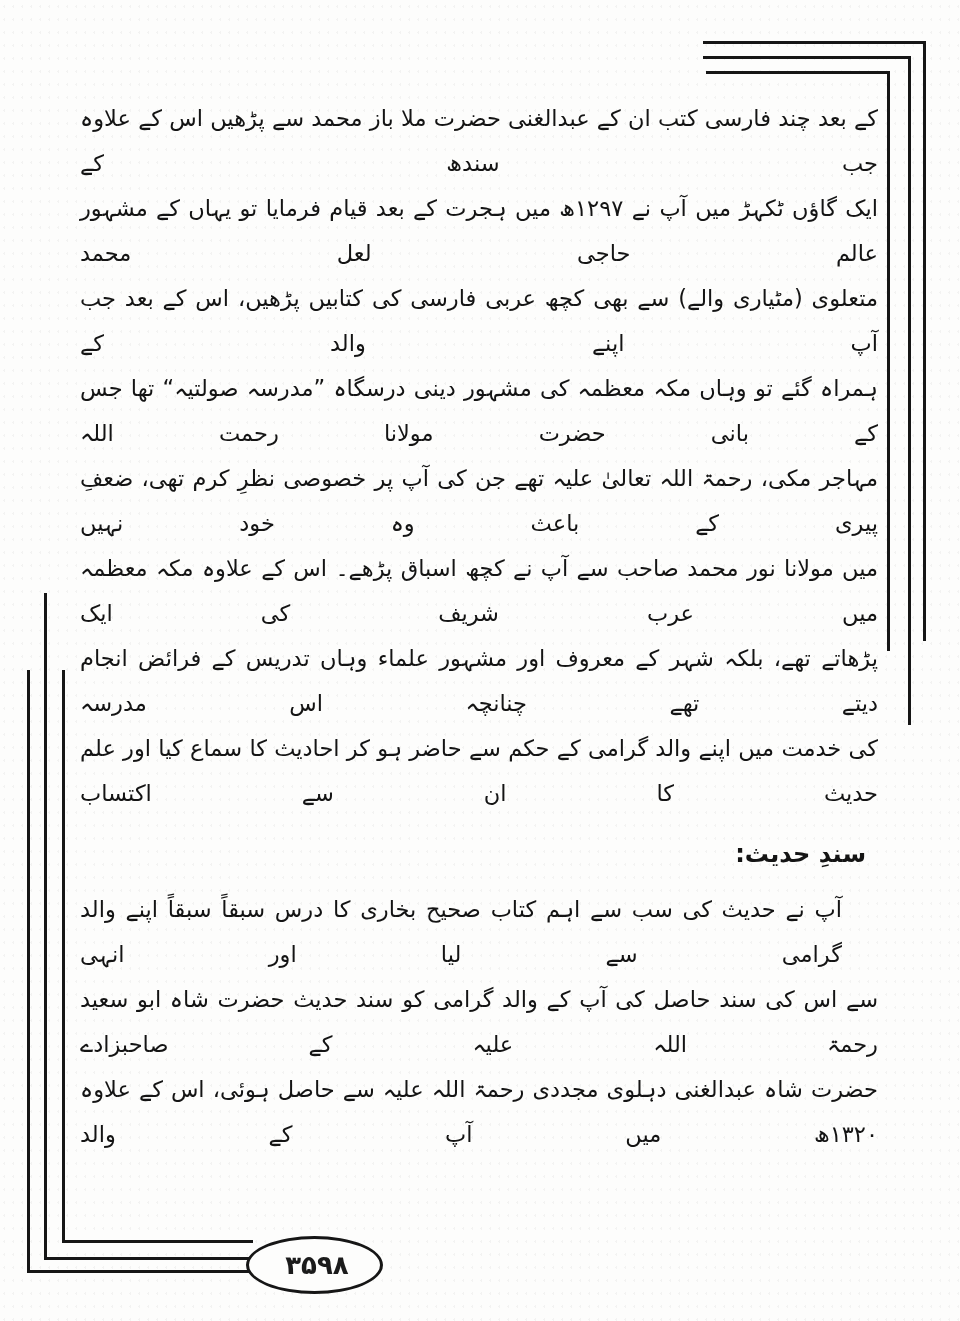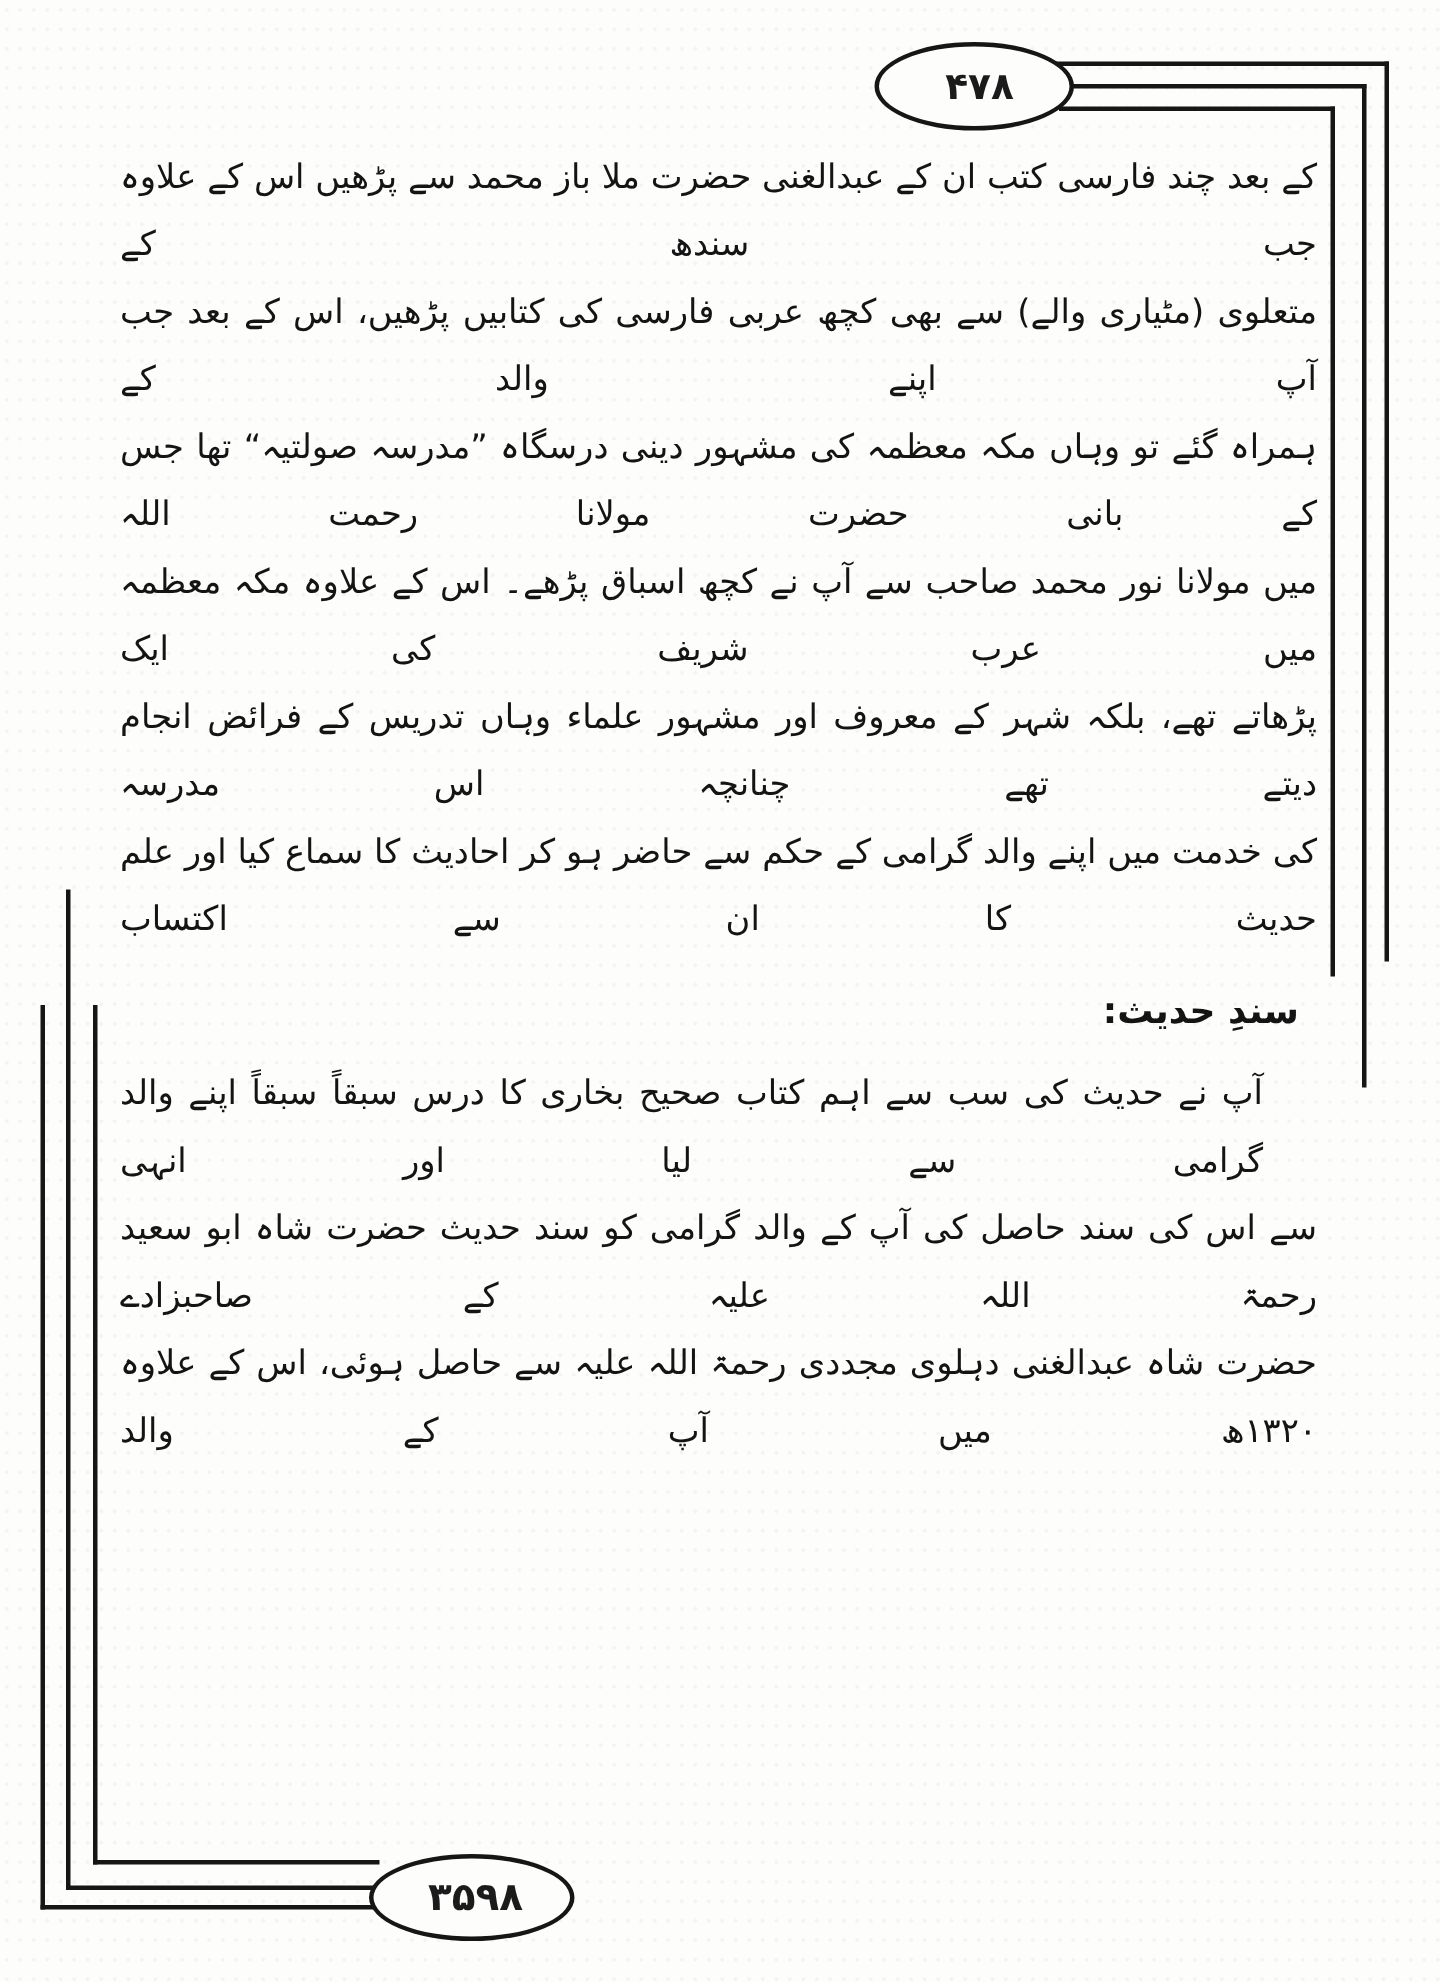--- a/index.html
+++ b/index.html
@@ -56,32 +56,31 @@
 <div class="page">
 
   <div class="frame tr" style="left:703px;top:41px;width:220px;height:597px;"></div>
   <div class="frame tr" style="left:703px;top:56px;width:205px;height:666px;"></div>
   <div class="frame tr" style="left:706px;top:71px;width:181px;height:577px;"></div>
 
   <div class="frame bl" style="left:27px;top:670px;width:223px;height:600px;"></div>
   <div class="frame bl" style="left:44px;top:593px;width:206px;height:664px;"></div>
   <div class="frame bl" style="left:62px;top:670px;width:188px;height:570px;"></div>
 
-  <div class="cartouche" style="left:583px;top:28px;width:127px;height:53px;">
-    <span>۴۷۸</span>
-  </div>
   <div class="cartouche" style="left:246px;top:1236px;width:131px;height:52px;font-size:26px;letter-spacing:5px;text-indent:5px;">
     <span>۳۵۹۸</span>
   </div>
 
   <div class="text-body">
       <div class="paragraph">
         <div class="text-line">کے بعد چند فارسی کتب ان کے عبدالغنی حضرت ملا باز محمد سے پڑھیں اس کے علاوہ جب سندھ کے</div>
+        <div class="text-line">ایک گاؤں ٹکہڑ میں آپ نے ۱۲۹۷ھ میں ہجرت کے بعد قیام فرمایا تو یہاں کے مشہور عالم حاجی لعل محمد</div>
         <div class="text-line">متعلوی (مٹیاری والے) سے بھی کچھ عربی فارسی کی کتابیں پڑھیں، اس کے بعد جب آپ اپنے والد کے</div>
         <div class="text-line">ہمراہ گئے تو وہاں مکہ معظمہ کی مشہور دینی درسگاہ ”مدرسہ صولتیہ“ تھا جس کے بانی حضرت مولانا رحمت اللہ</div>
+        <div class="text-line">مہاجر مکی، رحمۃ اللہ تعالیٰ علیہ تھے جن کی آپ پر خصوصی نظرِ کرم تھی، ضعفِ پیری کے باعث وہ خود نہیں</div>
         <div class="text-line">میں مولانا نور محمد صاحب سے آپ نے کچھ اسباق پڑھے۔ اس کے علاوہ مکہ معظمہ میں عرب شریف کی ایک</div>
         <div class="text-line">پڑھاتے تھے، بلکہ شہر کے معروف اور مشہور علماء وہاں تدریس کے فرائض انجام دیتے تھے چنانچہ اس مدرسہ</div>
         <div class="text-line">کی خدمت میں اپنے والد گرامی کے حکم سے حاضر ہو کر احادیث کا سماع کیا اور علم حدیث کا ان سے اکتساب</div>
       </div>
       <div class="section-heading">سندِ حدیث:</div>
       <div class="paragraph">
         <div class="text-line indent">آپ نے حدیث کی سب سے اہم کتاب صحیح بخاری کا درس سبقاً سبقاً اپنے والد گرامی سے لیا اور انہی</div>
         <div class="text-line">سے اس کی سند حاصل کی آپ کے والد گرامی کو سند حدیث حضرت شاہ ابو سعید رحمۃ اللہ علیہ کے صاحبزادے</div>
         <div class="text-line">حضرت شاہ عبدالغنی دہلوی مجددی رحمۃ اللہ علیہ سے حاصل ہوئی، اس کے علاوہ ۱۳۲۰ھ میں آپ کے والد</div>
       </div>

